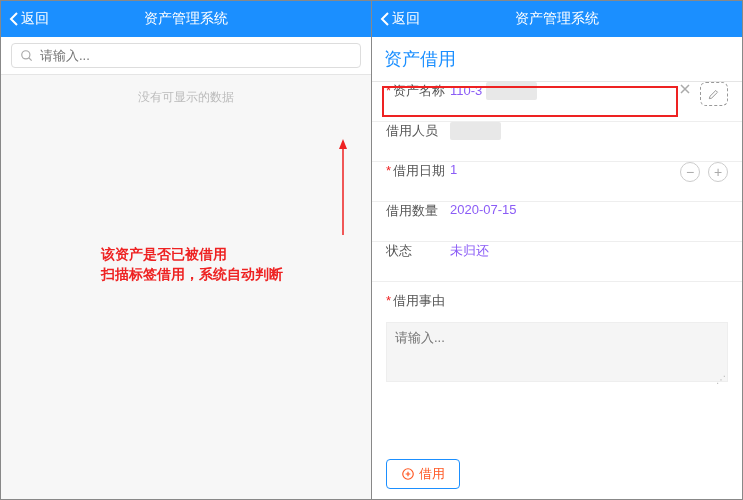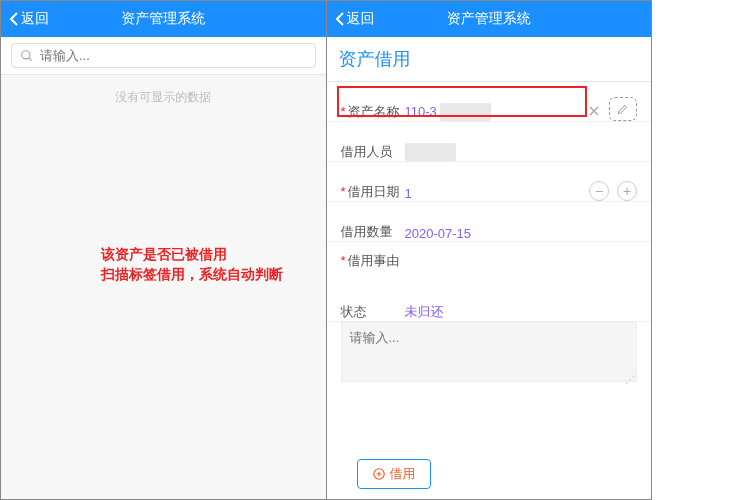--- a/index.html
+++ b/index.html
@@ -1,49 +1,49 @@
 <!DOCTYPE html>
 <html><head>
   <meta charset="utf-8">
   <style>
     * { box-sizing: border-box; margin: 0; padding: 0; }
     body { font-family: -apple-system, "Helvetica Neue", Arial, sans-serif; background: #fff; }
-    .container { display: flex; width: 652px; height: 500px; border: 1px solid #888; }
+    .container { display: flex; width: 743px; height: 500px; border: 1px solid #888; }
     .pane { flex: 1; display: flex; flex-direction: column; border-right: 1px solid #888; position: relative; background: #f7f7f7; }
     .pane:last-child { border-right: none; }
     .header { background: #1b8fff; color: #fff; height: 36px; display: flex; align-items: center; padding: 0 8px; font-size: 15px; }
     .back { display: flex; align-items: center; gap: 2px; cursor: pointer; font-size: 14px; }
     .header-title { flex: 1; text-align: center; margin-right: 40px; font-size: 14px; }
     .panel-header { background: #fff; display: flex; align-items: center; padding: 10px 12px; border-bottom: 1px solid #e5e5e5; }
     .panel-title { color: #1b8fff; font-size: 18px; font-weight: 500; flex: 1; }
     .panel-actions { display: flex; align-items: center; gap: 6px; }
     .icon-btn { width: 26px; height: 26px; display: flex; align-items: center; justify-content: center; cursor: pointer; }
     .scan-highlight { border: 2px solid #e22; border-radius: 4px; padding: 1px; }
     .search-bar { background: #fff; padding: 6px 10px; border-bottom: 1px solid #e5e5e5; display: flex; align-items: center; gap: 6px; }
     .search-input { flex: 1; border: 1px solid #ddd; border-radius: 4px; padding: 4px 8px; font-size: 13px; color: #555; background: #fff; display: flex; align-items: center; gap: 6px; }
     .search-input input { border: none; outline: none; flex: 1; font-size: 13px; background: transparent; }
     .empty { text-align: center; color: #bbb; font-size: 12px; padding: 14px 0; }
     .annotation { position: absolute; top: 170px; left: 100px; color: #e22; font-size: 14px; font-weight: bold; line-height: 1.4; }
     .arrow-svg { position: absolute; top: 62px; left: 320px; pointer-events: none; }
     .form { background: #fff; display: flex; flex-direction: column; }
-    .row { display: flex; align-items: flex-end; padding: 0 14px; min-height: 40px; border-bottom: 1px solid #eee; font-size: 13px; position: relative; }
+    .row { display: flex; align-items: flex-start; padding: 0 14px; min-height: 40px; border-bottom: 1px solid #eee; font-size: 13px; position: relative; }
     .label { width: 64px; color: #555; font-size: 13px; flex-shrink: 0; }
     .req::before { content: "*"; color: #e22; margin-right: 2px; }
     .value { flex: 1; color: #8b5cf6; font-size: 13px; }
     .blur { background: #e8e8e8; color: #e8e8e8; border-radius: 2px; padding: 0 6px; display: inline-block; }
     .name-highlight { position: absolute; top: 4px; left: 10px; right: 64px; bottom: 4px; border: 2px solid #e22; pointer-events: none; }
     .edit-icon { width: 28px; height: 24px; border: 1px dashed #999; border-radius: 6px; display: flex; align-items: center; justify-content: center; margin-left: 8px; cursor: pointer; }
     .clear-icon { color: #aaa; cursor: pointer; margin-left: 6px; }
     .stepper { display: flex; gap: 8px; }
     .step-btn { width: 20px; height: 20px; border: 1px solid #ccc; border-radius: 50%; display: flex; align-items: center; justify-content: center; color: #aaa; cursor: pointer; font-size: 14px; }
     .col-row { display: block; padding: 10px 14px 4px; border-bottom: none; }
     .textarea-wrap { padding: 0 14px 10px; }
     .textarea { width: 100%; height: 60px; border: 1px solid #eee; background: #f5f5f5; padding: 6px 8px; font-size: 13px; color: #999; resize: none; font-family: inherit; }
     .textarea-resize { text-align: right; color: #bbb; font-size: 10px; margin-top: -12px; margin-right: 2px; }
-    .footer { position: absolute; bottom: 10px; left: 30px; }
+    .footer { position: absolute; bottom: 10px; left: 14px; }
     .submit-btn { border: 1px solid #1b8fff; color: #ff5722; background: #fff; padding: 5px 14px; border-radius: 4px; font-size: 13px; display: flex; align-items: center; gap: 4px; cursor: pointer; }
     .body-area { flex: 1; position: relative; overflow: hidden; }
   </style>
 </head>
 <body>
 
 <div class="container">
 
   <div class="pane">
     <div class="header">
@@ -115,26 +115,26 @@
         <span class="value">1</span>
         <div class="stepper">
           <div class="step-btn">−</div>
           <div class="step-btn">+</div>
         </div>
       </div>
       <div class="row">
         <span class="label">借用数量</span>
         <span class="value">2020-07-15</span>
       </div>
-      <div class="row col-row">
-        <span class="label req">借用事由</span>
-      </div>
       <div class="row">
         <span class="label">状态</span>
         <span class="value">未归还</span>
+      </div>
+      <div class="row col-row">
+        <span class="label req">借用事由</span>
       </div>
       <div class="textarea-wrap">
         <textarea class="textarea" placeholder="请输入..." style=""></textarea>
         <div class="textarea-resize">⋰</div>
       </div>
       <div class="footer">
         <button class="submit-btn">
           <svg width="14" height="14" viewBox="0 0 24 24">
               <circle cx="12" cy="12" r="9" stroke="#ff5722" stroke-width="2" fill="none"></circle>
               <path d="M12 8v8M8 12h8" stroke="#ff5722" stroke-width="2"></path>

